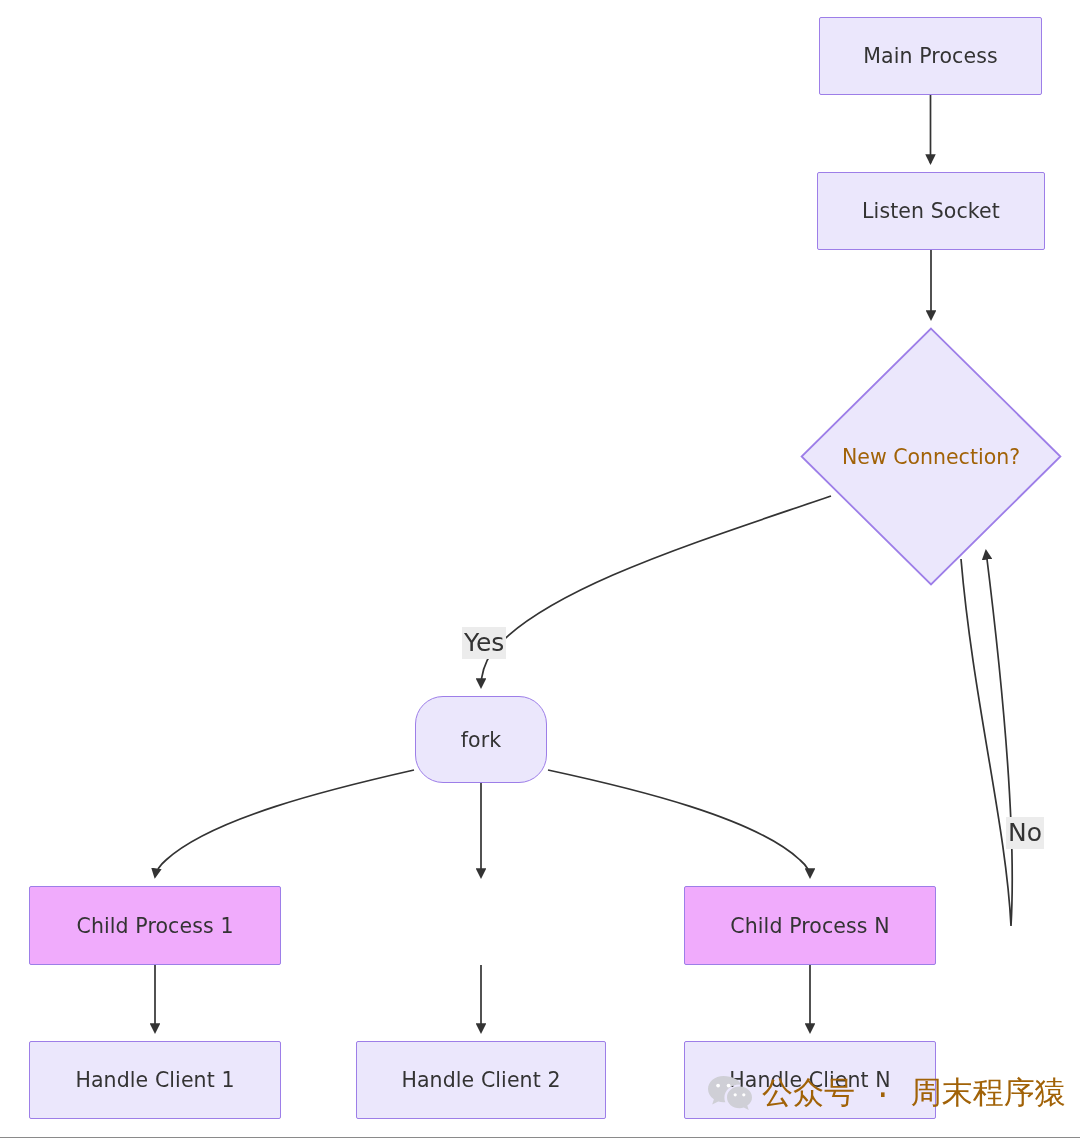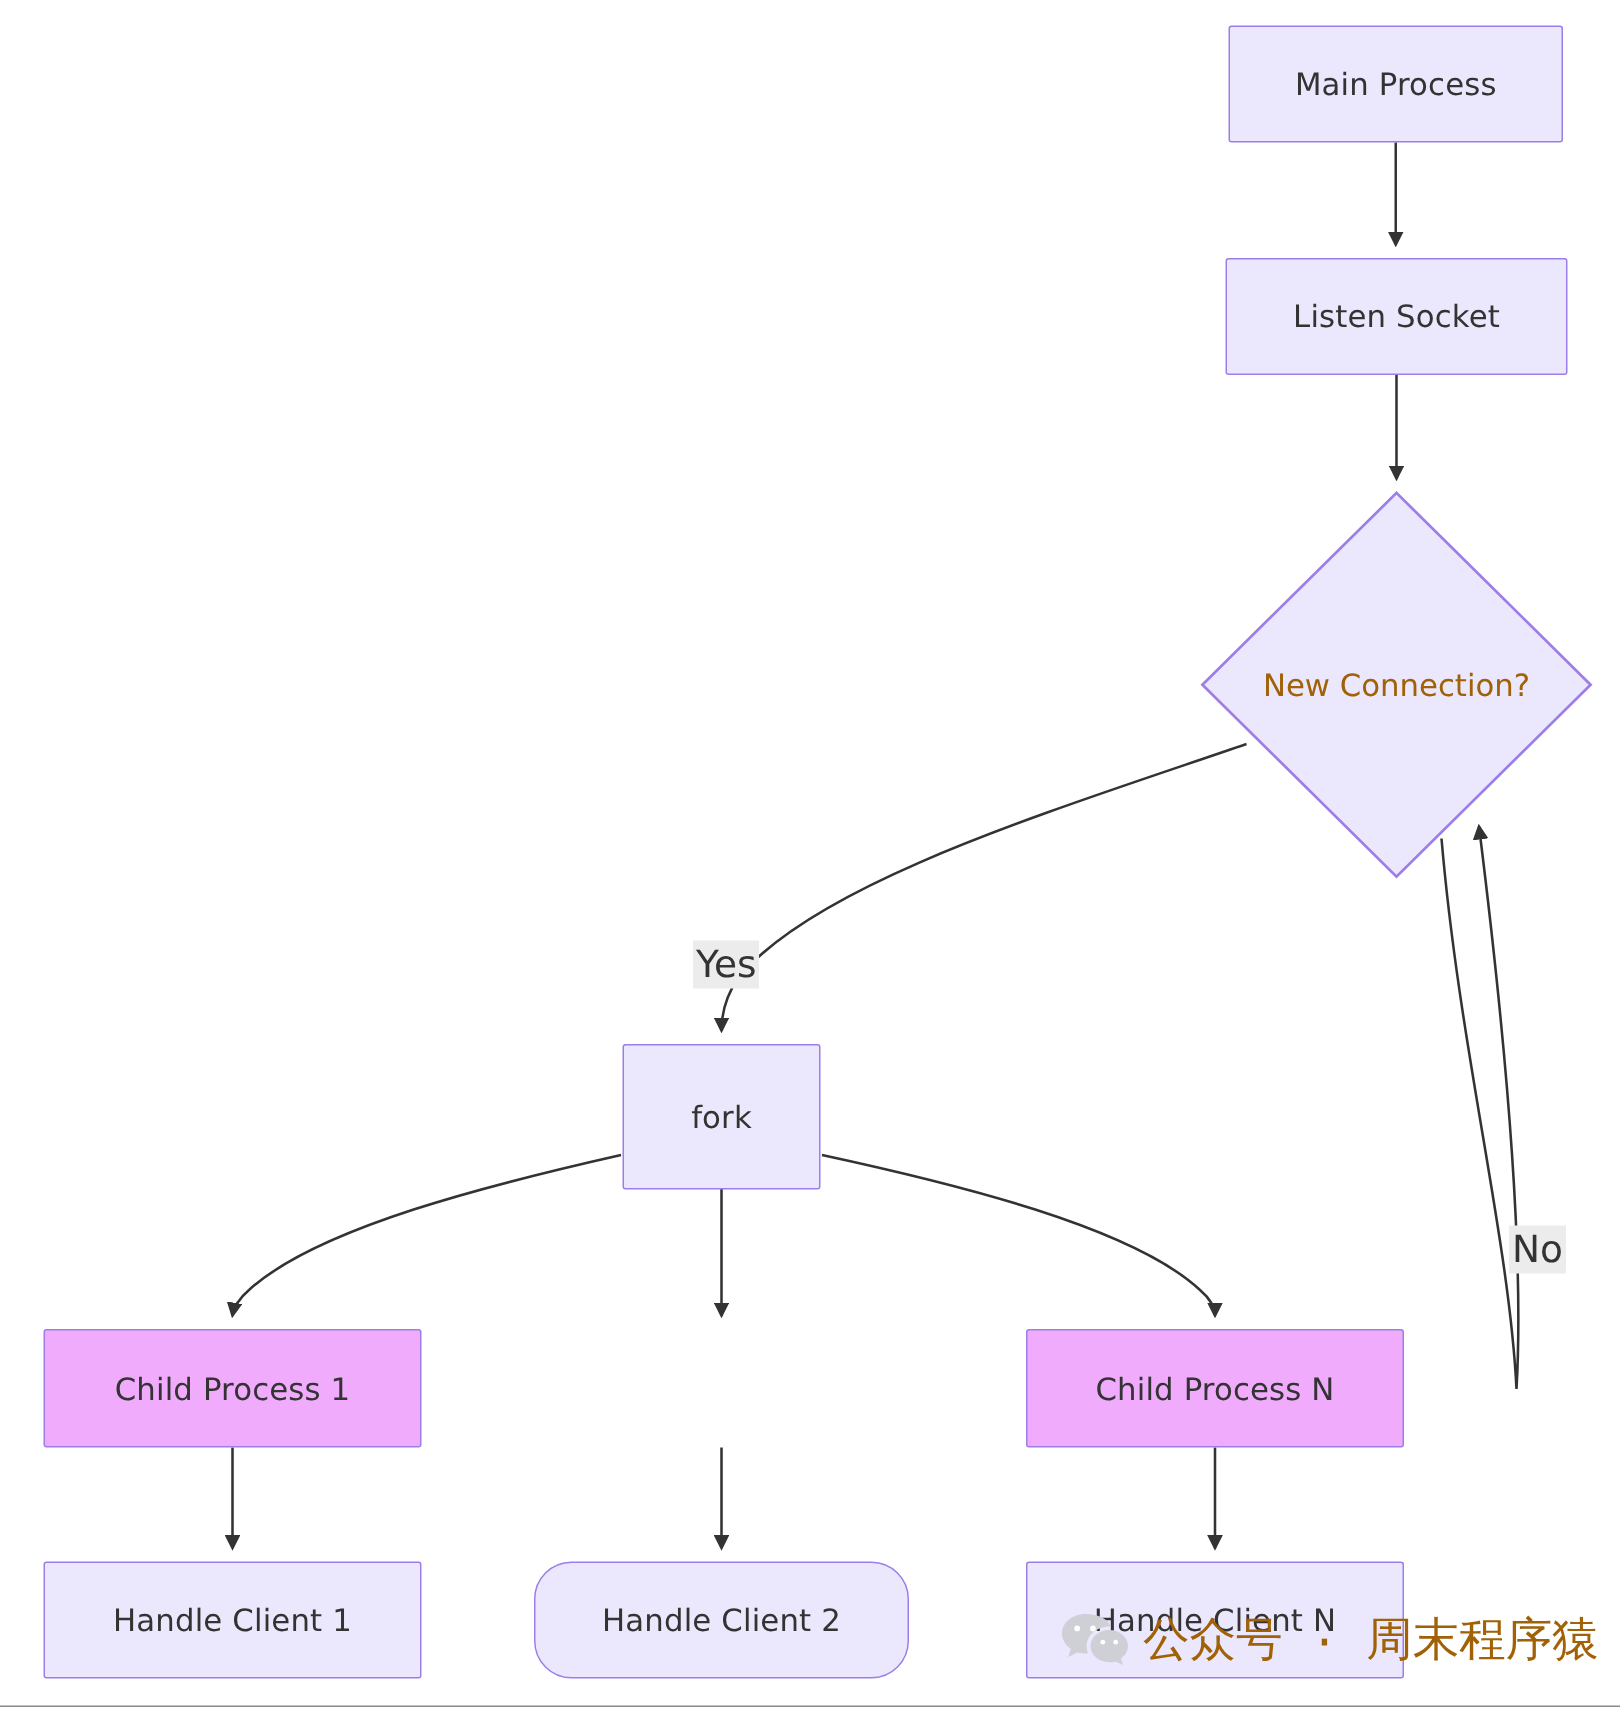--- a/index.html
+++ b/index.html
@@ -138,38 +138,38 @@
     <span>Listen Socket</span>
   </div>
 
   <div class="diamond-wrap" style="left:800px; top:327px; width:262px; height:259px;">
     <svg class="diamond-shape" viewBox="0 0 262 259" xmlns="http://www.w3.org/2000/svg" preserveAspectRatio="none">
       <polygon points="131,1.6 260.4,129.5 131,257.4 1.6,129.5" fill="#ebe7fc" stroke="#9d7ee8" stroke-width="1.8"></polygon>
     </svg>
     <div class="diamond-label">New Connection?</div>
   </div>
 
-  <div class="node fill-lavender" style="left:415px; top:696px; width:132px; height:97px;">
+  <div class="node fill-lavender" style="left:415px; top:696px; width:132px; height:87px;border-radius:28px;">
     <span>fork</span>
   </div>
 
   <div class="node fill-cyan" style="left:29px; top:886px; width:252px; height:79px;">
     <span>Child Process 1</span>
   </div>
 
 
   <div class="node fill-cyan" style="left:684px; top:886px; width:252px; height:79px;">
     <span>Child Process N</span>
   </div>
 
   <div class="node fill-lavender" style="left:29px; top:1041px; width:252px; height:78px;">
     <span>Handle Client 1</span>
   </div>
 
-  <div class="node fill-lavender" style="left:356px; top:1041px; width:250px; height:78px;border-radius:25px;">
+  <div class="node fill-lavender" style="left:356px; top:1041px; width:250px; height:78px;">
     <span>Handle Client 2</span>
   </div>
 
   <div class="node fill-lavender" style="left:684px; top:1041px; width:252px; height:78px;">
     <span>Handle Client N</span>
   </div>
 
   <div class="edge-label" style="left:462px; top:627px;">Yes</div>
 
   <div class="edge-label" style="left:994px; top:817px;margin-left:12px;">No</div>

